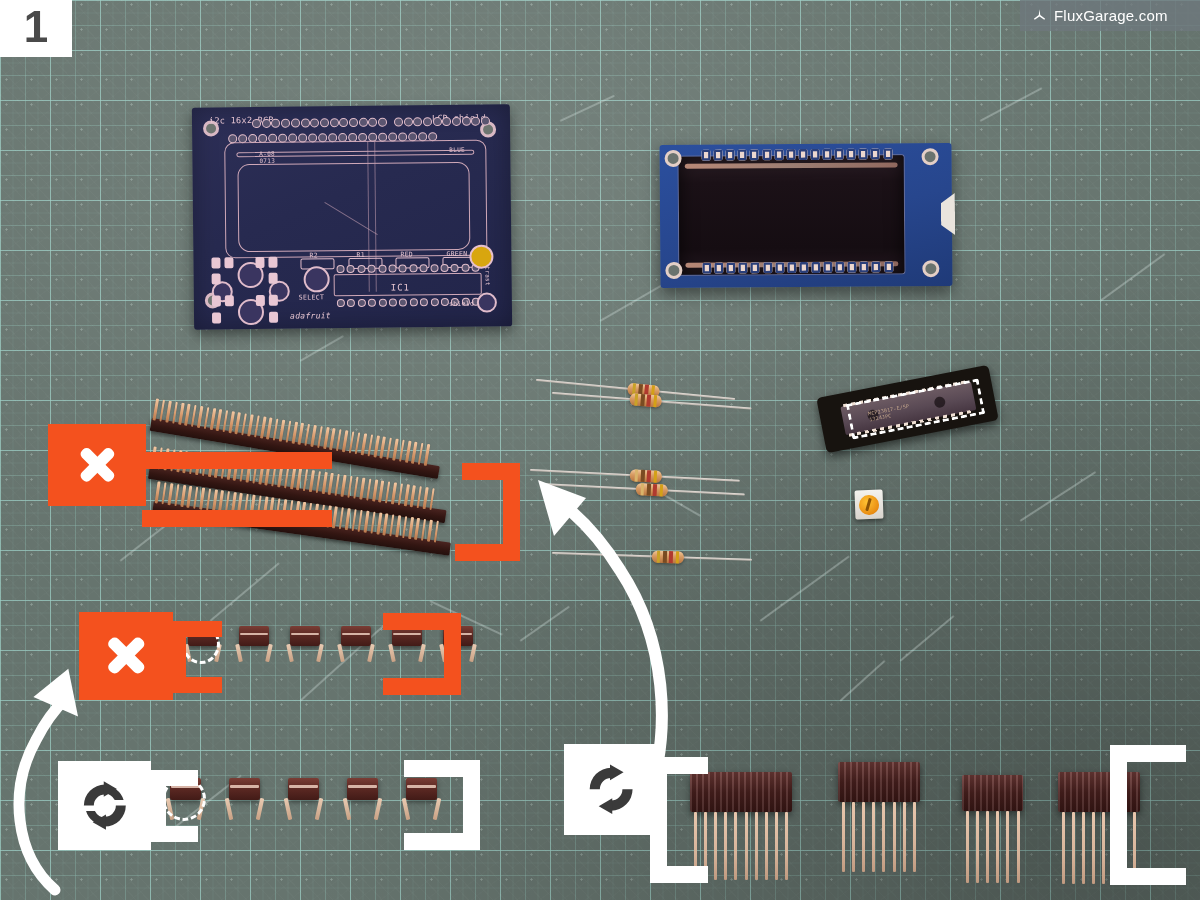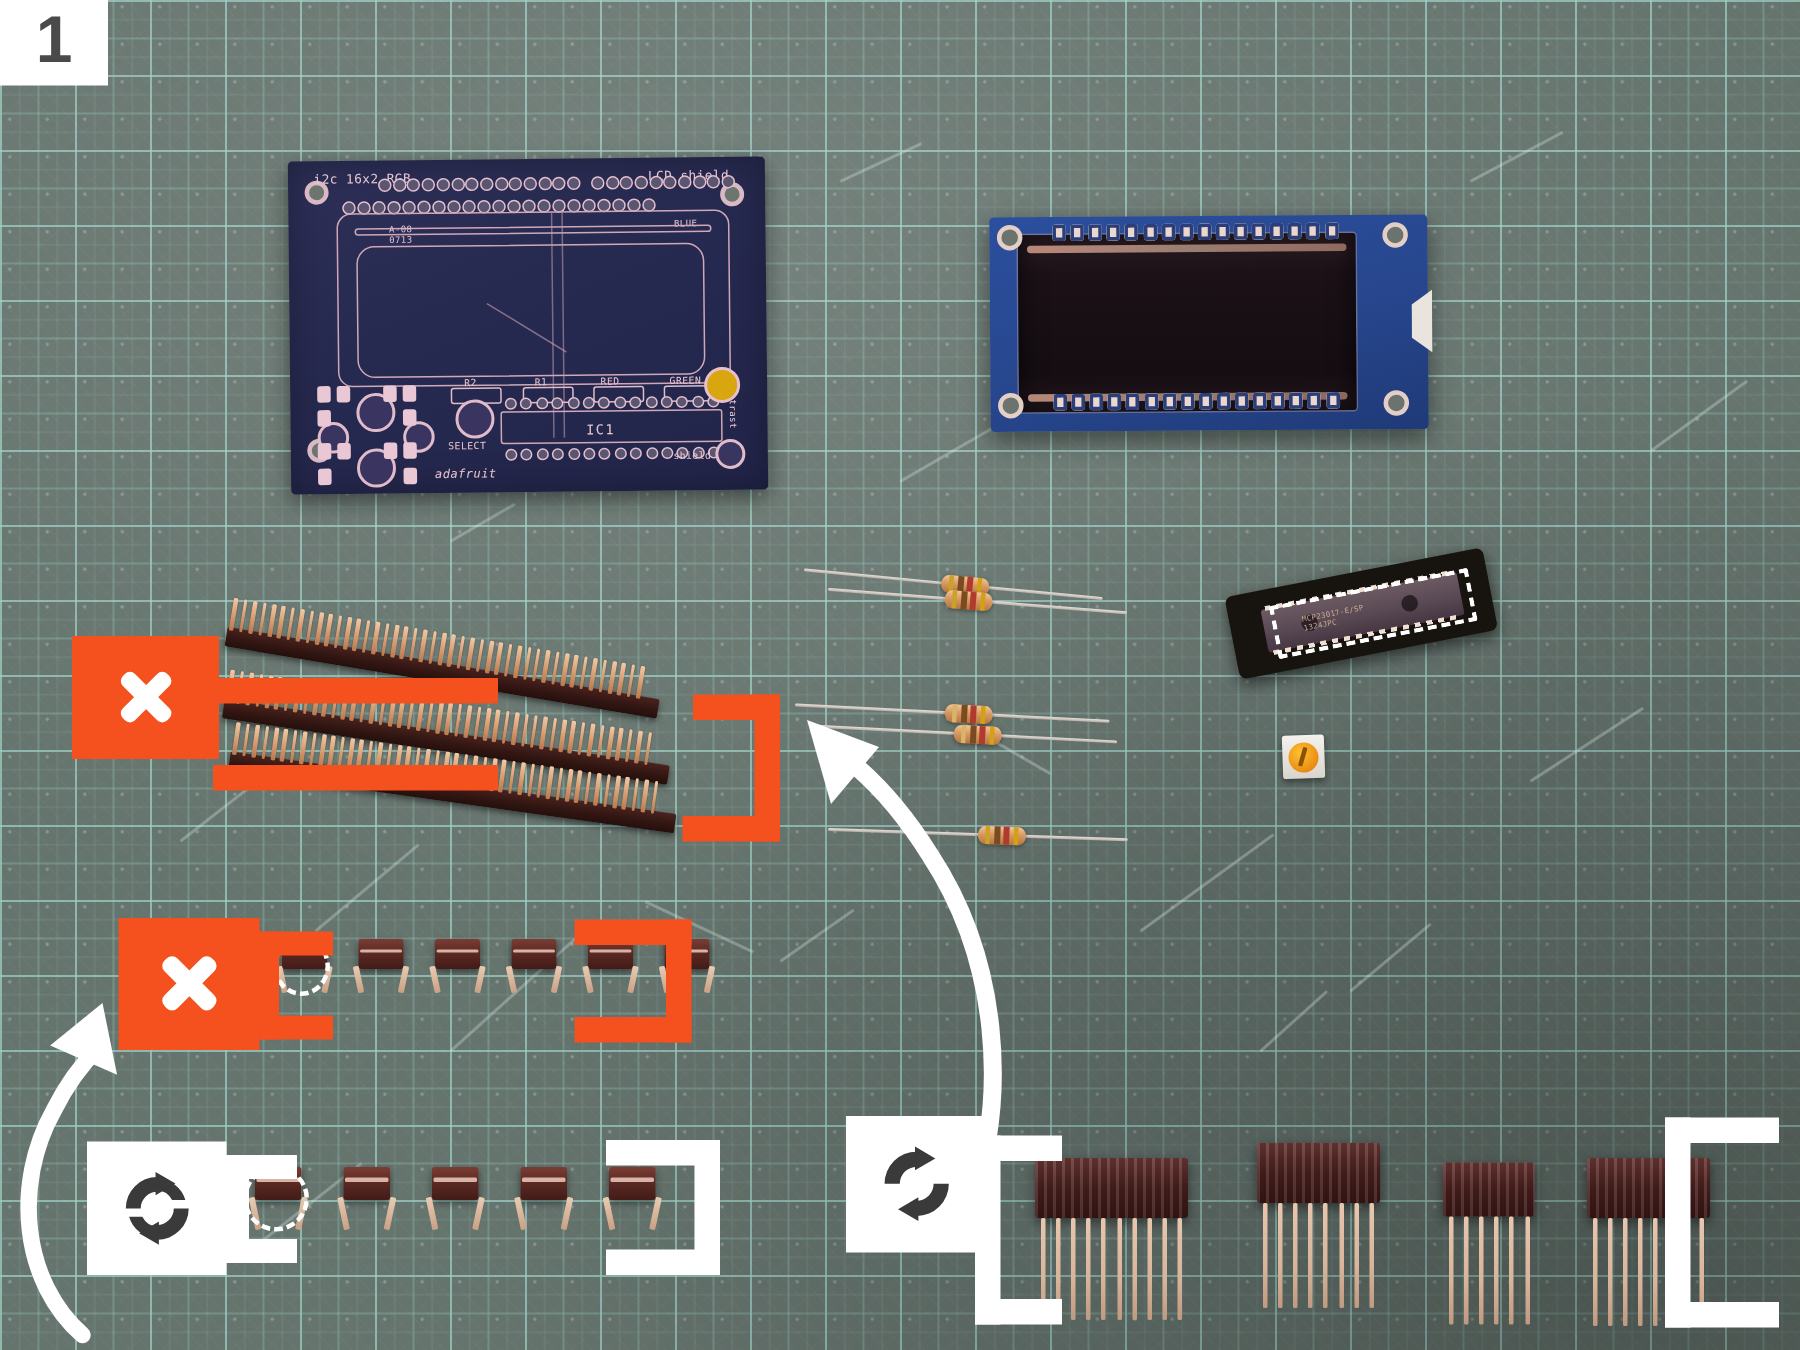--- a/index.html
+++ b/index.html
@@ -1143,14 +1143,20 @@
     <svg class="icon-swap" viewBox="0 0 100 100">
       <path d="M 50 12 A 38 38 0 0 0 12 50 L 30 50 A 20 20 0 0 1 50 30 Z" fill="#3a3a3a"></path>
       <path d="M 50 88 A 38 38 0 0 0 88 50 L 70 50 A 20 20 0 0 1 50 70 Z" fill="#3a3a3a"></path>
       <path d="M 48 6 L 72 20 L 48 34 Z" fill="#3a3a3a"></path>
       <path d="M 52 94 L 28 80 L 52 66 Z" fill="#3a3a3a"></path>
     </svg>
   </div>
 
   <div class="step-badge">1</div>
 
+  <div class="watermark">
+    <svg class="wm-logo" viewBox="0 0 24 24">
+      <path d="M12 2 L13.2 11 L21 17 L19.6 18.8 L12 13.6 L4.4 18.8 L3 17 L10.8 11 Z" fill="#ffffff"></path>
+    </svg>
+    <span>FluxGarage.com</span>
+  </div>
 
 </div>
 
 </body></html>

